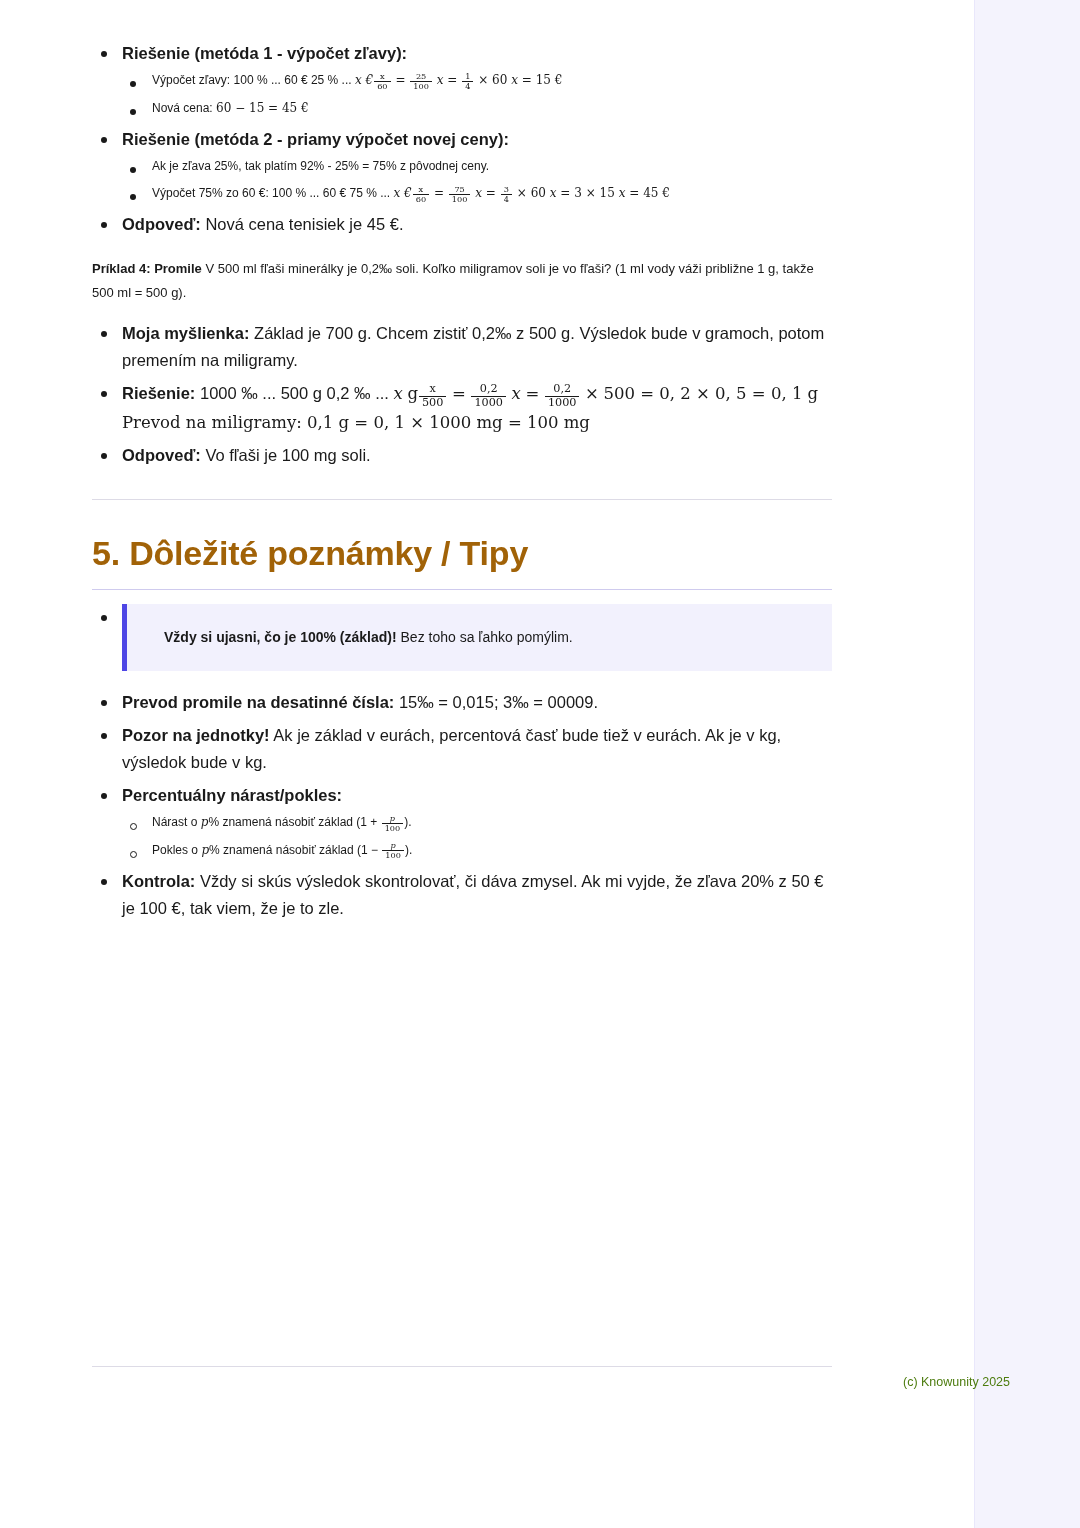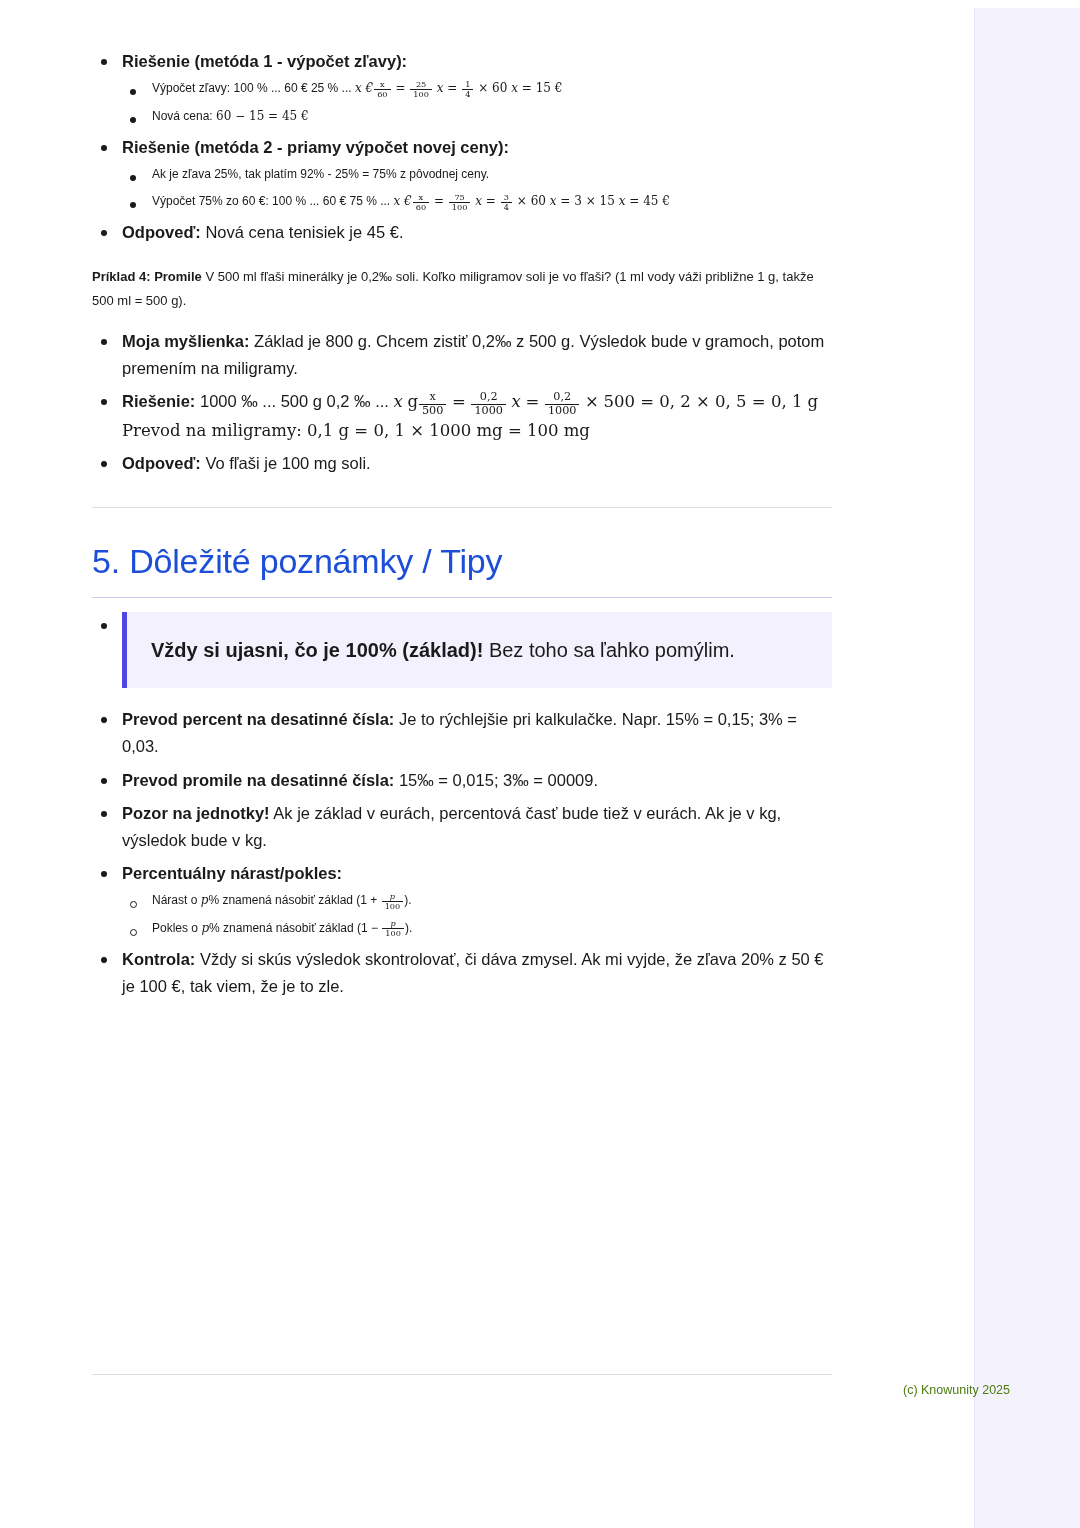--- a/index.html
+++ b/index.html
@@ -10,21 +10,21 @@
     width: 1080px;
     height: 1528px;
     background: #ffffff;
     font-family: "Liberation Sans", sans-serif;
     color: #1a1a1a;
     position: relative;
     overflow: hidden;
   }
   .page {
     position: absolute;
-    left: 0; top: 8px;
+    left: 0; top: 0;
     width: 1080px;
     height: 1429px;
     background: #ffffff;
   }
   
   .right-strip {
     position: absolute;
     top: 0;
     right: 0;
     width: 105px;
@@ -115,39 +115,39 @@
     line-height: 1.9;
     margin: 18px 0 14px 0;
   }
   .hr {
     border: none;
     border-top: 1px solid #dddbe6;
     margin: 30px 0 0 0;
     height: 0;
   }
   h2.section {
-    color: #1d4ed8;
+    color: #a16207;
     font-size: 34px;
-    font-weight: normal;
+    font-weight: bold;
     margin: 34px 0 4px 0;
     letter-spacing: -0.2px;
   }
   .section-rule {
     border: none;
     border-top: 1px solid #cfcbee;
     margin: 16px 0 22px 0;
   }
   .callout-li {
     margin-bottom: 18px !important;
   }
   .callout {
     background: #f2f1fd;
     border-left: 5px solid #4e46e5;
-    padding: 22px 24px;
-    font-size: 20px;
+    padding: 22px 37px;
+    font-size: 14px;
     line-height: 1.6;
     margin-top: -8px;
   }
   .footer-note {
     position: absolute;
     right: 70px;
     bottom: 40px;
     font-size: 12.5px;
     color: #4d7c0f;
     font-family: "Liberation Sans", sans-serif;
@@ -210,21 +210,21 @@
     </ul>
 
     <p class="para">
       <b>Príklad 4: Promile</b>
       <span>V 500 ml fľaši minerálky je 0,2‰ soli. Koľko miligramov soli je vo fľaši? (1 ml vody váži približne 1 g, takže 500 ml = 500 g).</span>
     </p>
 
     <ul class="lvl1">
       <li>
         <b>Moja myšlienka:</b>
-        <span>Základ je 800 g. Chcem zistiť 0,2‰ z 500 g. Výsledok bude v gramoch, potom premením na miligramy.</span>
+        <span>Základ je 700 g. Chcem zistiť 0,2‰ z 500 g. Výsledok bude v gramoch, potom premením na miligramy.</span>
       </li>
       <li>
         <b>Riešenie:</b>
         <span>1000 ‰ ... 500 g 0,2 ‰ ...</span>
         <span class="math">x</span>
         <span class="mathup">g</span><span class="frac"><span class="num">x</span><span class="den">500</span></span>
         <span class="mathup">=</span> <span class="frac"><span class="num">0,2</span><span class="den">1000</span></span>
         <span class="math">x</span> <span class="mathup">=</span> <span class="frac"><span class="num">0,2</span><span class="den">1000</span></span>
         <span class="mathup">×</span>
         <span class="mathup">500 = 0, 2 × 0, 5 = 0, 1 g Prevod na miligramy: 0,1 g = 0, 1 × 1000 mg = 100 mg</span>
@@ -242,24 +242,20 @@
 
     <ul class="lvl1">
       <li class="callout-li">
         <div class="callout">
           <b>Vždy si ujasni, čo je 100% (základ)!</b>
           <span>Bez toho sa ľahko pomýlim.</span>
         </div>
       </li>
 
       <li>
-        <b>Prevod percent na desatinné čísla:</b>
-        <span>Je to rýchlejšie pri kalkulačke. Napr. 15% = 0,15; 3% = 0,03.</span>
-      </li>
-      <li>
         <b>Prevod promile na desatinné čísla:</b>
         <span>15‰ = 0,015; 3‰ = 00009.</span>
       </li>
       <li>
         <b>Pozor na jednotky!</b>
         <span>Ak je základ v eurách, percentová časť bude tiež v eurách. Ak je v kg, výsledok bude v kg.</span>
       </li>
       <li>
         <b>Percentuálny nárast/pokles:</b>
         <ul class="lvl2 hollow">

